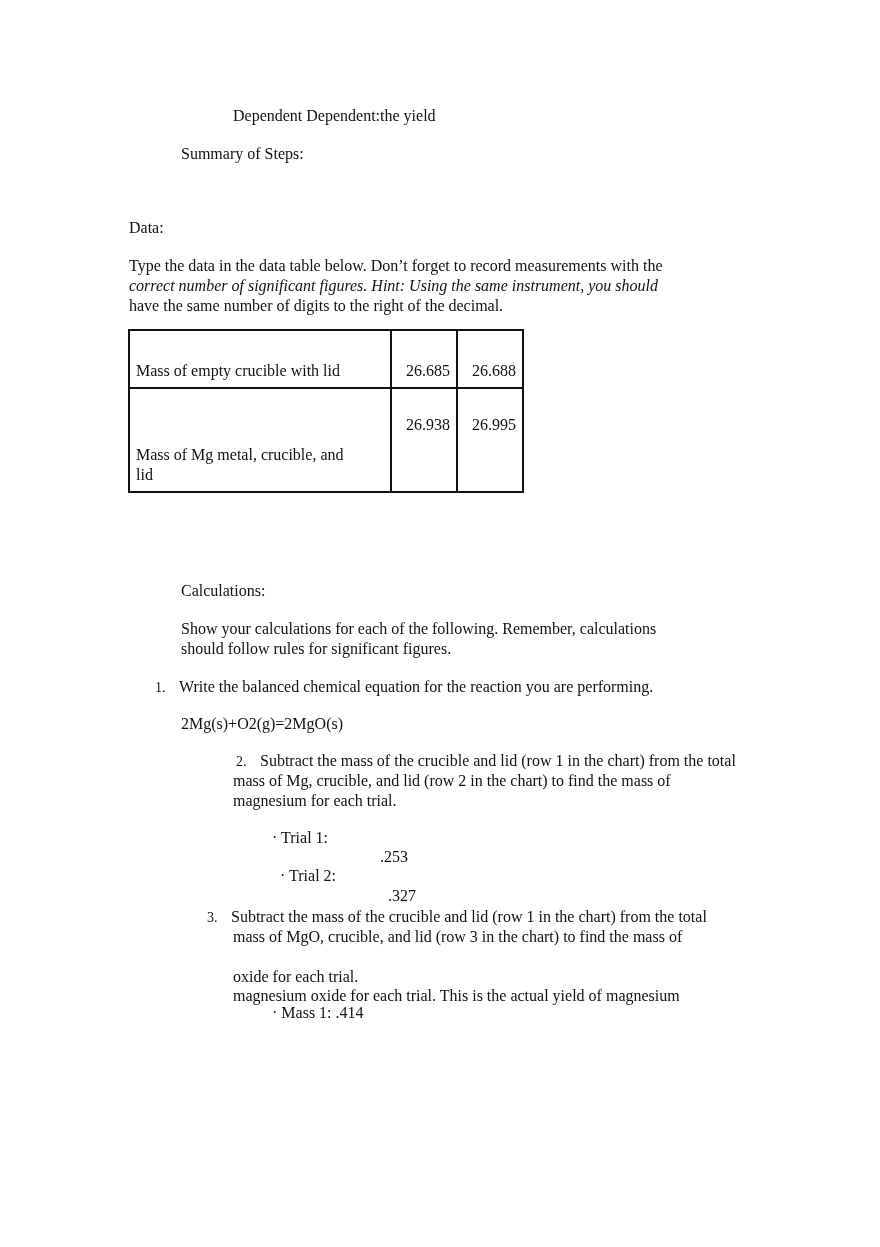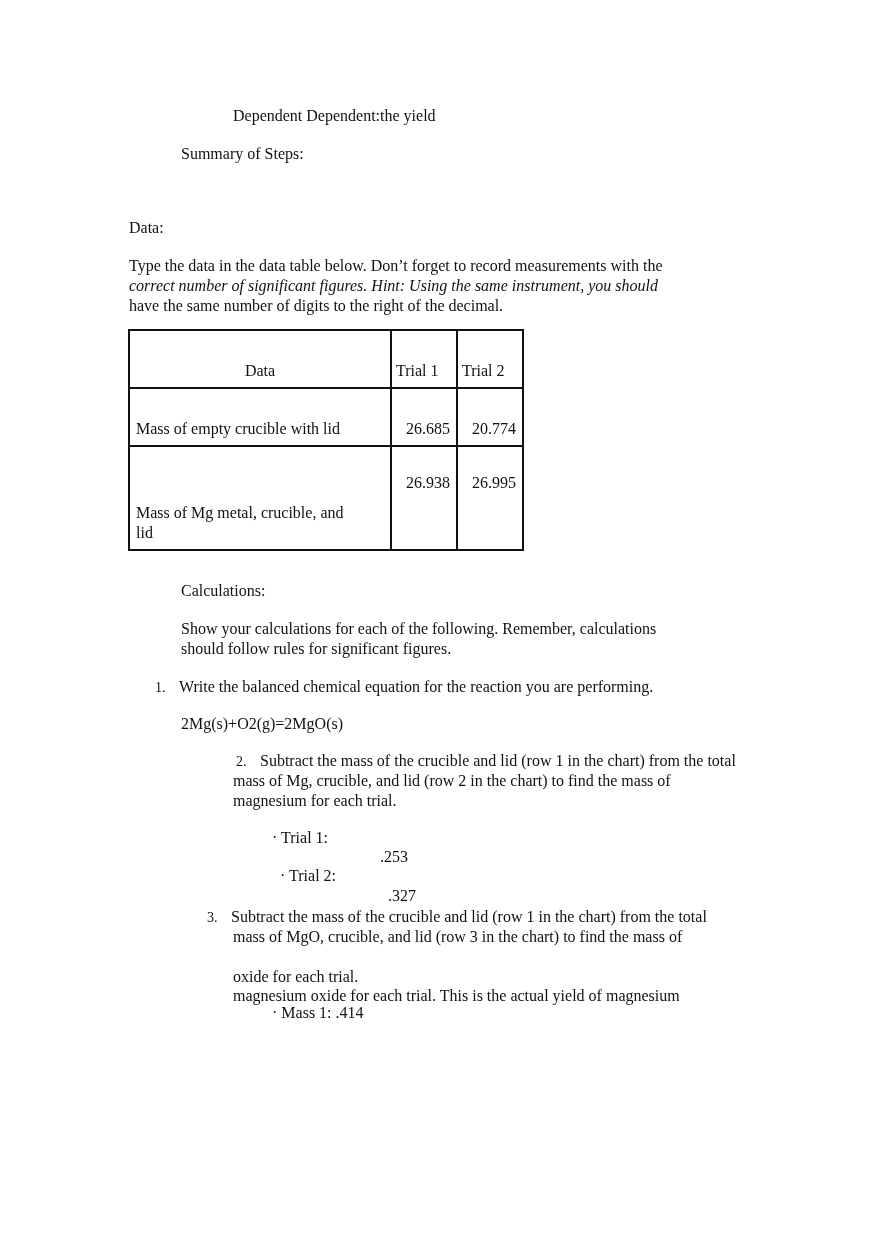--- a/index.html
+++ b/index.html
@@ -35,29 +35,24 @@
   <div class="abs" style="left:233px; top:106px;">Dependent Dependent:the yield</div>
   <div class="abs" style="left:181px; top:144px;">Summary of Steps:</div>
 
   <div class="abs" style="left:129px; top:218px;">Data:</div>
   <div class="abs" style="left:129px; top:256px;">Type the data in the data table below. Don’t forget to record measurements with the</div>
   <div class="abs" style="left:129px; top:276px;font-style:italic;">correct number of significant figures. Hint: Using the same instrument, you should</div>
   <div class="abs" style="left:129px; top:296px;">have the same number of digits to the right of the decimal.</div>
 
   <table class="data">
     <tbody>
-        <tr class="hdr">
-      <td class="c0">Data</td>
-      <td class="c1">Trial 1</td>
-      <td class="c2">Trial 2</td>
-    </tr>
     <tr class="r1">
       <td class="c0">Mass of empty crucible with lid</td>
       <td class="c1">26.685</td>
-      <td class="c2">20.774</td>
+      <td class="c2">26.688</td>
     </tr>
     <tr class="r2">
       <td class="c0">
         <div>Mass of Mg metal, crucible, and</div>
         <div>lid</div>
       </td>
       <td class="c1">26.938</td>
       <td class="c2">26.995</td>
     </tr>
   </tbody>

